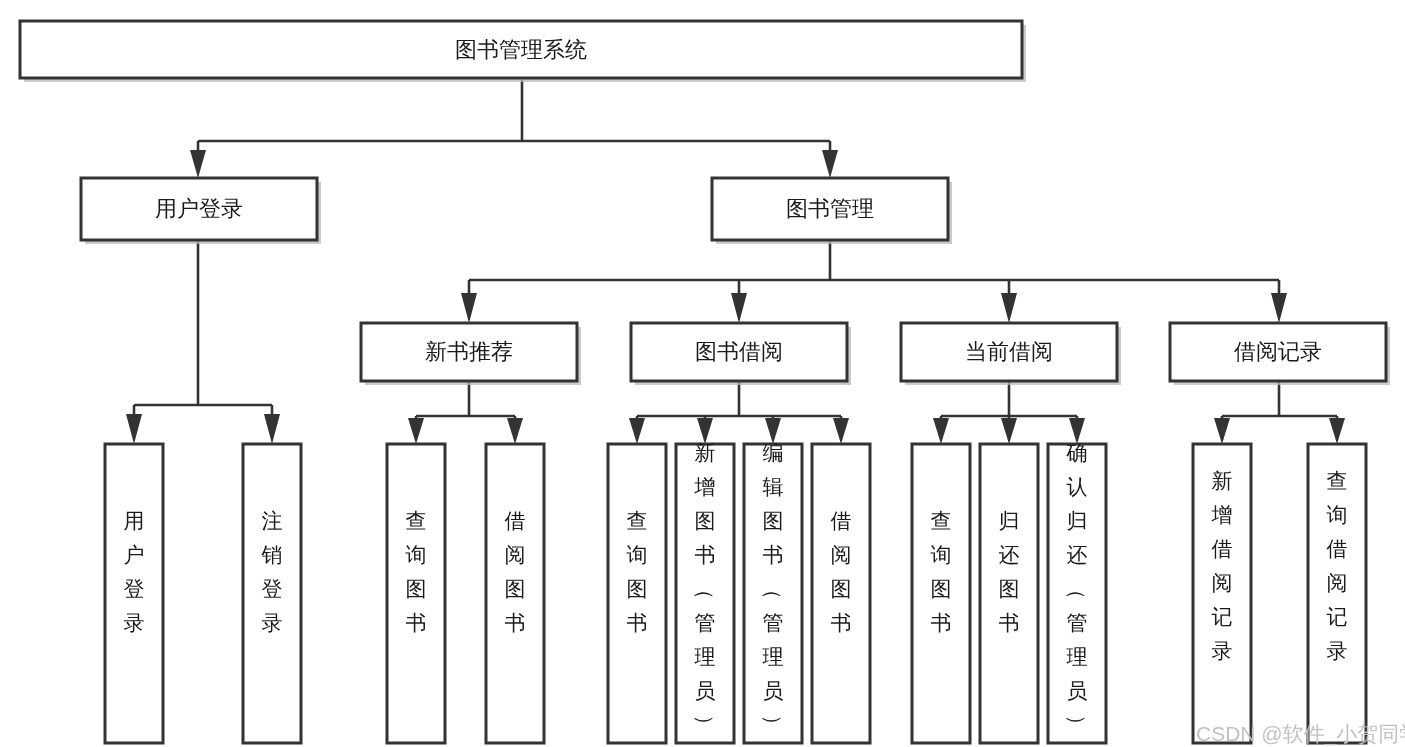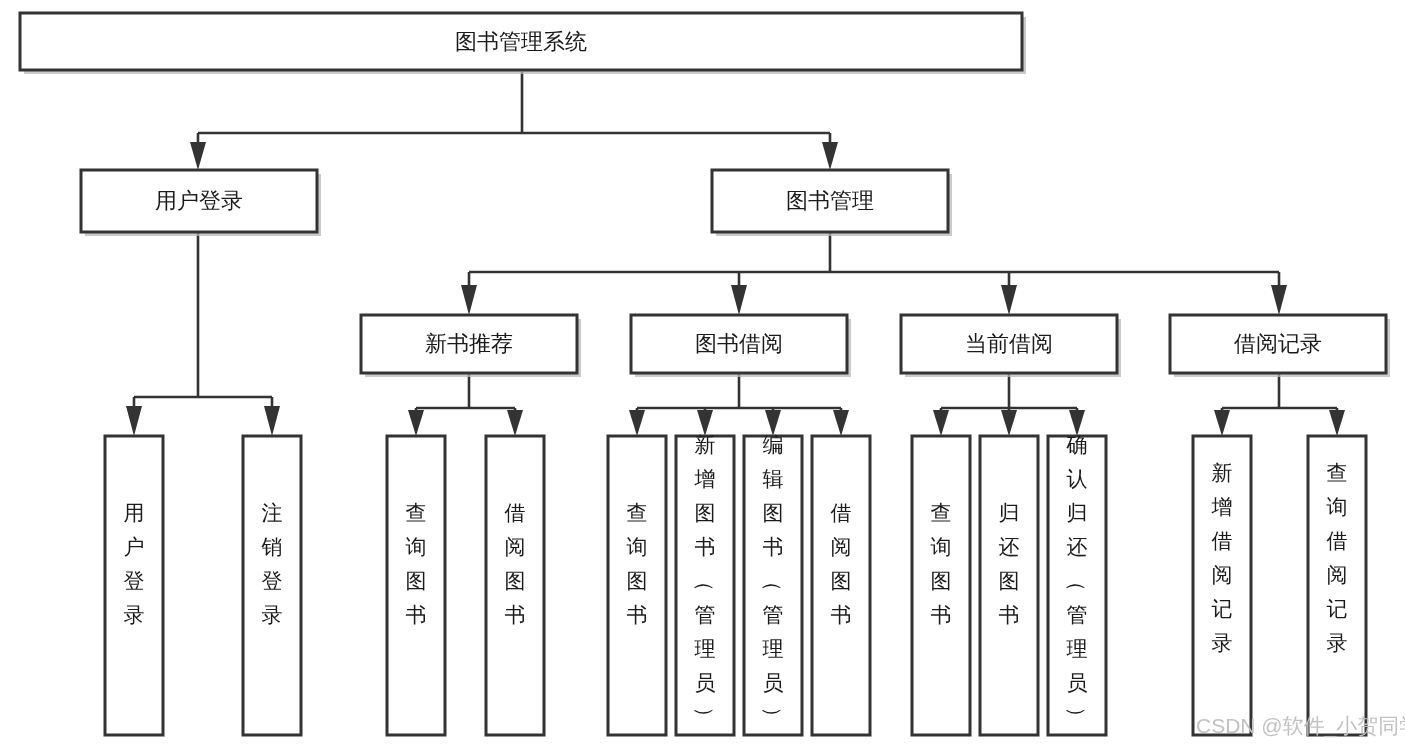--- a/index.html
+++ b/index.html
@@ -10,21 +10,21 @@
   body {
     width: 1405px;
     height: 747px;
     font-family: "Liberation Sans", "DejaVu Sans", sans-serif;
     position: relative;
     overflow: hidden;
   }
   #diagram-root {
     position: absolute;
     left: 0;
-    top: 0;
+    top: 8px;
     width: 1405px;
     height: 650px;
     border-radius: 23px;
   }
   svg.flow {
     display: block;
     width: 1405px;
     height: 747px;
   }
   .node-rect {

